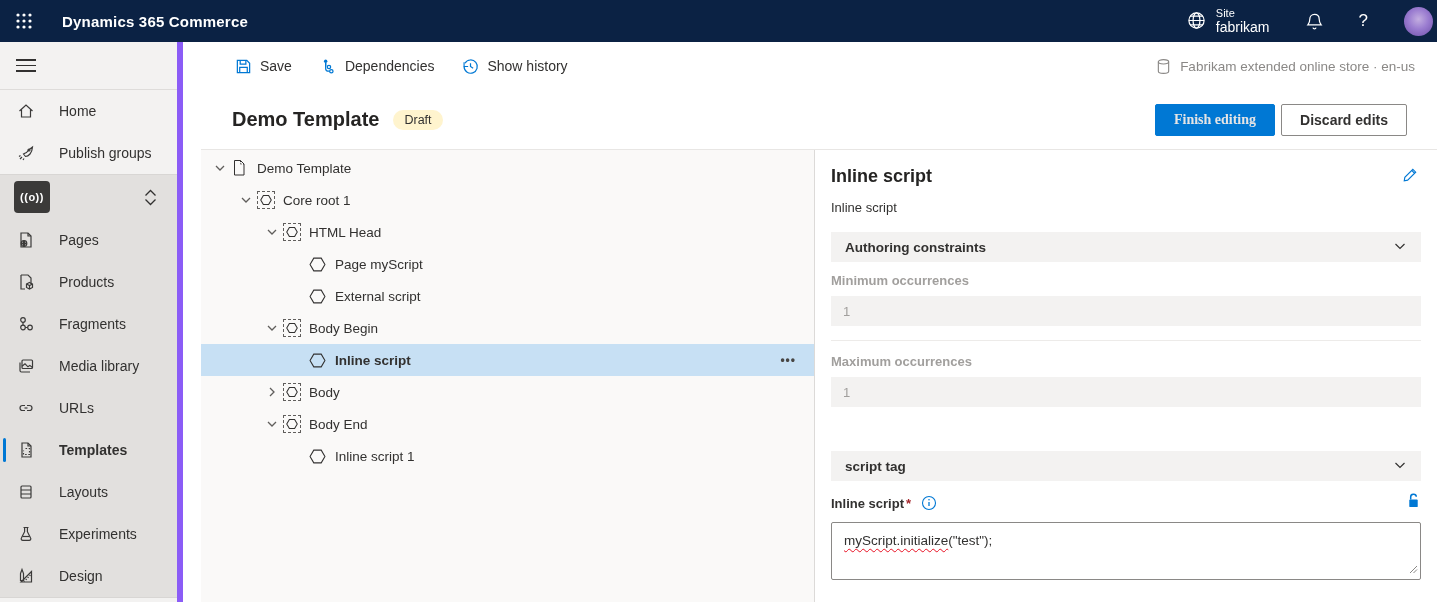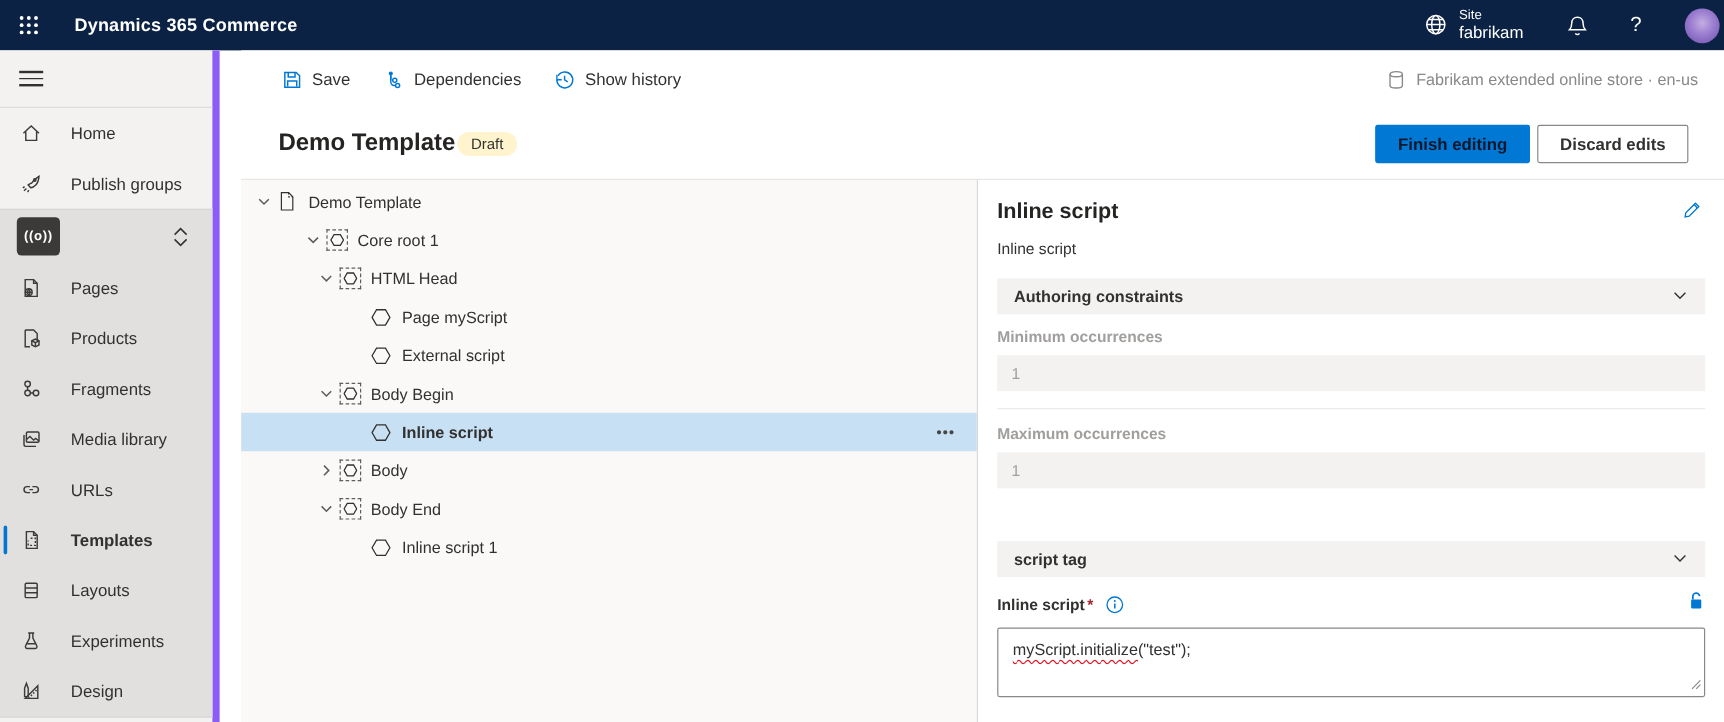--- a/index.html
+++ b/index.html
@@ -33,31 +33,31 @@
   .collapse-toggle { margin-left:auto; display:flex; flex-direction:column; gap:1px; cursor:pointer; padding-right:6px; }
 
   
   .toolbar { position:absolute; left:201px; top:42px; width:1236px; height:48px; background:#fff; display:flex; align-items:center; padding:0 22px 0 34px; }
   .tb-btn { display:flex; align-items:center; gap:8px; font-size:14px; color:#323130; cursor:pointer; margin-right:28px; }
   .store-context { margin-left:auto; display:flex; align-items:center; gap:9px; color:#8a8886; font-size:13.5px; }
 
   
   .title-row { position:absolute; left:201px; top:90px; width:1236px; height:60px; background:#fff; display:flex; align-items:center; padding:0 30px 0 31px; border-bottom:1px solid #e8e6e4; }
   .page-title { font-size:20px; font-weight:700; color:#252423; }
-  .draft-badge { margin-left:2px; background:#fff4ce; color:#323130; font-size:12.5px; padding:3px 11px; border-radius:10px; }
+  .draft-badge { margin-left:14px; background:#fff4ce; color:#323130; font-size:12.5px; padding:3px 11px; border-radius:10px; }
   .title-actions { margin-left:auto; display:flex; gap:6px; }
   .btn { height:32px; font-size:14px; font-weight:700; border-radius:2px; padding:0 18px; cursor:pointer; font-family:inherit; }
-  .btn-primary { background:#0078d4; color:#0f172a; border:1px solid #0078d4; }
+  .btn-primary { background:#0078d4; color:#e5e5e5; border:1px solid #0078d4;font-family:Liberation Serif, serif; }
   .btn-default { background:#fff; color:#323130; border:1px solid #8a8886; }
 
   
   .workspace { position:absolute; left:201px; top:150px; width:1236px; height:452px; display:flex; }
   .tree-panel { width:614px; background:#faf9f8; border-right:1px solid #dcdad8; padding-top:2px; }
   .tree-row { height:32px; display:flex; align-items:center; font-size:13.5px; color:#323130; cursor:pointer; }
-  .tree-row.lv0 { padding-left:8px; } .tree-row.lv1 { padding-left:34px;margin-left:15px; }
+  .tree-row.lv0 { padding-left:8px; } .tree-row.lv1 { padding-left:34px; }
   .tree-row.lv2 { padding-left:60px; } .tree-row.lv3 { padding-left:86px; }
   .tw { width:22px; display:flex; justify-content:center; flex:none; }
   .ti { width:26px; display:flex; justify-content:flex-start; flex:none; }
   .tree-row.selected { background:#c7e0f4; font-weight:700; }
   .tree-ellipsis { margin-left:auto; padding-right:18px; color:#484644; font-size:12px; letter-spacing:1px; cursor:pointer; }
   .dashed-box { width:18px; height:18px; border:1px dashed #605e5c; display:flex; align-items:center; justify-content:center; }
 
   
   .props-panel { width:622px; background:#fff; padding:16px 16px 0 16px; position:relative; }
   .props-title { font-size:18px; font-weight:700; color:#252423; margin-bottom:13px; }

